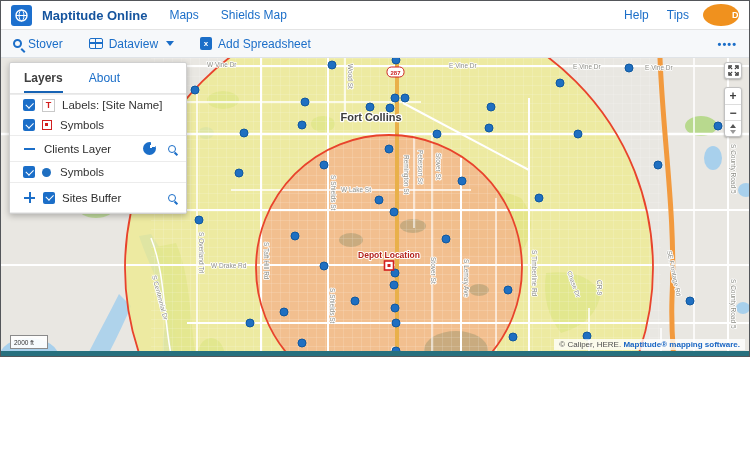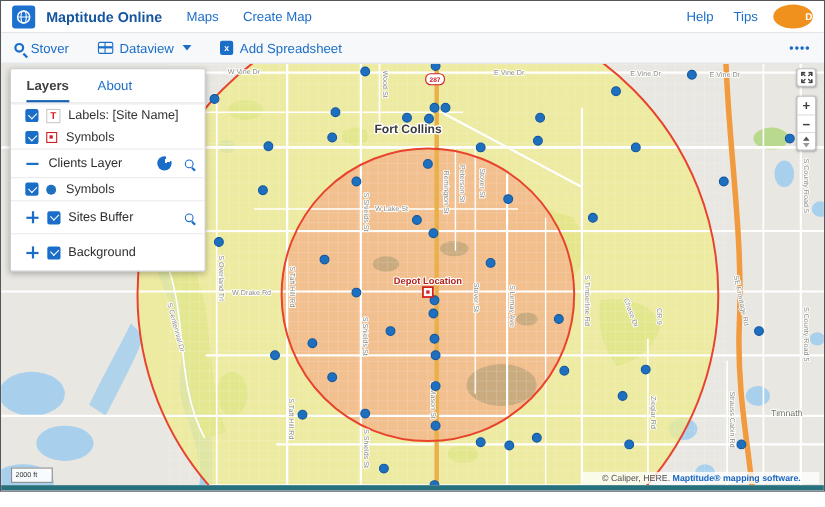--- a/index.html
+++ b/index.html
@@ -1,17 +1,17 @@
 <!DOCTYPE html>
 <html><head>
 <meta charset="utf-8">
 <style>
   * { margin:0; padding:0; box-sizing:border-box; }
   html,body { width:750px; height:461px; font-family:"Liberation Sans",sans-serif; }
-  .window { width:750px; height:447px; border:1px solid #53565a; display:flex; flex-direction:column; background:#fff; overflow:hidden; }
+  .window { width:750px; height:357px; border:1px solid #53565a; display:flex; flex-direction:column; background:#fff; overflow:hidden; }
 
   
   .topbar { height:29px; background:#fff; border-bottom:1px solid #e4e4e4; display:flex; align-items:center; padding:0 10px; flex:0 0 29px; }
   .logo { width:21px; height:21px; background:#1d70ce; border-radius:3px; margin:0 10px 0 0; display:flex; align-items:center; justify-content:center; }
   .brand { font-size:13px; font-weight:bold; color:#15549e; margin-right:22px; }
   .nav-link { font-size:12px; color:#1b6ec8; margin-right:22px; cursor:pointer; }
   .topbar .spacer { flex:1; }
   .top-right-link { font-size:12px; color:#1b6ec8; margin-left:18px; cursor:pointer; }
   .avatar { width:22px; height:22px; border-radius:50%; background:#f0911e; color:#fff; font-size:9px; font-weight:bold; display:flex; align-items:center; justify-content:center; margin-left:14px;padding-left:36px; }
 
@@ -68,42 +68,42 @@
   
   .ctl-btn { position:absolute; right:7px; width:18px; background:#fff; border:1px solid #c2c2c2; border-radius:3px; box-shadow:0 1px 2px rgba(0,0,0,.25); display:flex; align-items:center; justify-content:center; cursor:pointer; z-index:20; }
   .fullscreen-btn { top:4px; height:17px; }
   .zoom-group { position:absolute; right:7px; top:29px; width:18px; background:#fff; border:1px solid #c2c2c2; border-radius:3px; box-shadow:0 1px 2px rgba(0,0,0,.25); z-index:20; }
   .zoom-cell { height:16px; display:flex; align-items:center; justify-content:center; color:#3c3c3c; font-size:12px; font-weight:bold; cursor:pointer; }
   .zoom-cell + .zoom-cell { border-top:1px solid #ddd; }
   .tri-up { width:0; height:0; border-left:3.5px solid transparent; border-right:3.5px solid transparent; border-bottom:4.5px solid #555; }
   .tri-down { width:0; height:0; border-left:3.5px solid transparent; border-right:3.5px solid transparent; border-top:4.5px solid #999; margin-top:2px; }
 
   .scalebar { position:absolute; left:9px; bottom:2px; width:38px; height:14px; background:rgba(255,255,255,.9); border:1px solid #8a8a8a; font-size:6.5px; color:#333; display:flex; align-items:center; padding-left:3px; z-index:15; }
-  .attribution { position:absolute; right:4px; bottom:1px; background:rgba(255,255,255,.78); padding:1px 17px; font-size:8px; z-index:15; white-space:nowrap; }
+  .attribution { position:absolute; right:4px; bottom:1px; background:rgba(255,255,255,.78); padding:1px 5px; font-size:8px; z-index:15; white-space:nowrap; }
   .attribution .plain { color:#4f4f4f; }
   .attribution .brandtxt { color:#1a66c4; font-weight:bold; }
 
   .footer { height:5px; background:#27707e; flex:0 0 5px; }
 </style>
 </head>
 <body>
 
 <div class="window">
 
   <div class="topbar">
     <div class="logo">
       <svg width="15" height="15" viewBox="0 0 15 15">
         <circle cx="7.5" cy="7.5" r="5.5" fill="none" stroke="#fff" stroke-width="1.4"></circle>
         <ellipse cx="7.5" cy="7.5" rx="2.4" ry="5.5" fill="none" stroke="#fff" stroke-width="1"></ellipse>
         <line x1="2" y1="7.5" x2="13" y2="7.5" stroke="#fff" stroke-width="1"></line>
       </svg>
     </div>
     <div class="brand">Maptitude Online</div>
     <div class="nav-link">Maps</div>
-    <div class="nav-link">Create Map</div>
+    <div class="nav-link">Shields Map</div>
     <div class="spacer"></div>
     <div class="top-right-link">Help</div>
     <div class="top-right-link">Tips</div>
     <div class="avatar">DM</div>
   </div>
 
   <div class="toolbar">
     <div class="tool-item">
       <span class="mag"></span>
       <span>Stover</span>
@@ -349,25 +349,20 @@
 
       <div class="prow header" style="height:29px">
         <span class="plus-ic"></span>
         <span class="chk"></span>
         <span class="gname">Sites Buffer</span>
         <span class="grow"></span>
         <span class="mag-sm"></span>
       </div>
       <div class="pdivider"></div>
 
-      <div class="prow header" style="height:33px">
-        <span class="plus-ic"></span>
-        <span class="chk"></span>
-        <span class="gname">Background</span>
-      </div>
     </div>
 
     <div class="ctl-btn fullscreen-btn">
       <svg width="11" height="11" viewBox="0 0 11 11">
         <g stroke="#3c3c3c" stroke-width="1.5" fill="none">
           <path d="M1 4 V1 H4"></path>
             <path d="M7 1 H10 V4"></path>
             <path d="M10 7 V10 H7"></path>
             <path d="M4 10 H1 V7"></path>
           <path d="M2 2 L4.2 4.2 M9 2 L6.8 4.2 M9 9 L6.8 6.8 M2 9 L4.2 6.8" stroke-width="1.1"></path>

